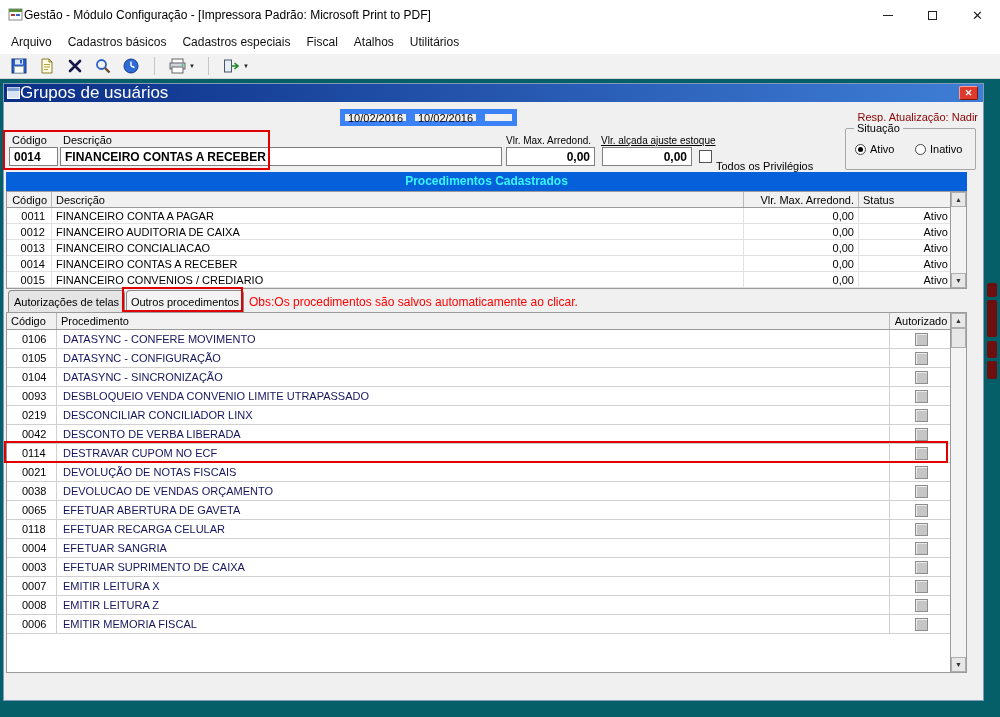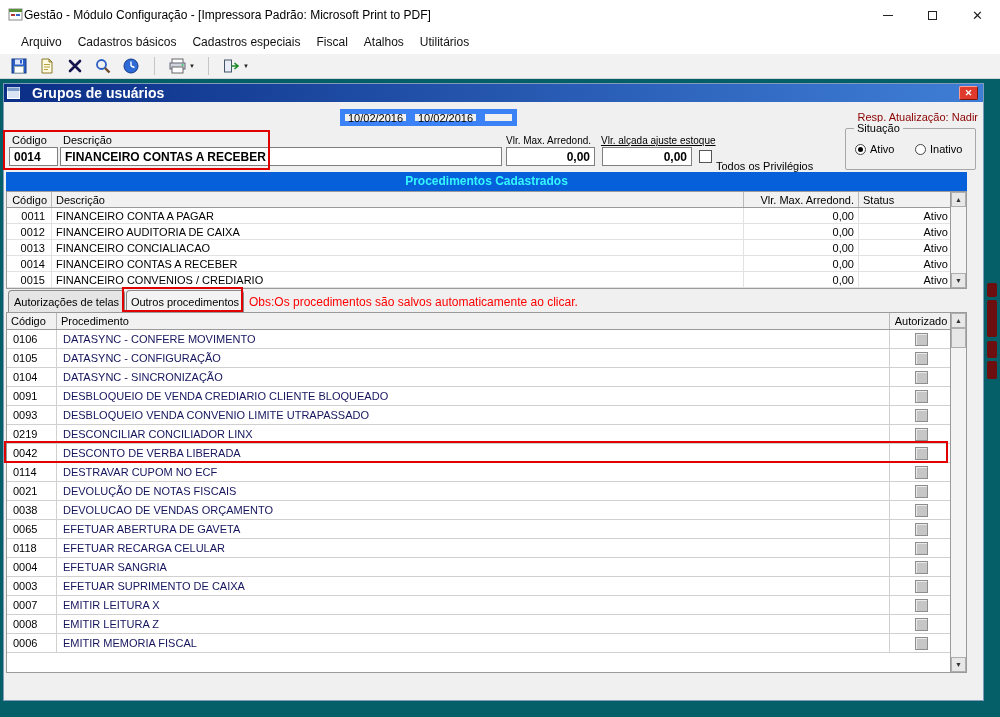--- a/index.html
+++ b/index.html
@@ -10,39 +10,39 @@
   .titlebar{position:absolute;left:0;top:0;width:100%;height:30px;background:#fff;display:flex;align-items:center}
   .app-icon{margin-left:8px;display:flex}
   .title-text{font-size:12px;color:#000;white-space:nowrap}
   .win-controls{position:absolute;right:0;top:0;height:30px;display:flex}
   .win-btn{width:45px;height:30px;display:flex;align-items:center;justify-content:center;color:#222}
   .min-glyph{width:10px;height:1px;background:#222}
   .max-glyph{width:9px;height:9px;border:1px solid #222}
   .close-glyph{font-size:13px;line-height:1}
 
   
-  .menubar{position:absolute;left:0;top:30px;width:100%;height:24px;background:#fff;display:flex;align-items:center;padding-left:13px}
+  .menubar{position:absolute;left:0;top:30px;width:100%;height:24px;background:#fff;display:flex;align-items:center;padding-left:3px}
   .menu-item{padding:4px 8px;font-size:12px;color:#111;white-space:nowrap}
 
   
   .toolbar{position:absolute;left:0;top:54px;width:100%;height:25px;background:#f2f2f2;border-bottom:1px solid #d4d4d4;display:flex;align-items:center;padding-left:6px;gap:2px}
   .tb-btn{height:22px;min-width:26px;display:flex;align-items:center;justify-content:center;padding:0 3px}
   .tb-sep{width:1px;height:18px;background:#c6c6c6;margin:0 8px}
   .caret{font-size:6px;color:#222;margin-left:2px}
 
   
   .mdi{position:absolute;left:0;top:79px;width:1000px;height:638px;background:var(--mdi-background,#045f69)}
   .mark{position:absolute;left:987px;width:10px;background:var(--mark-color,#6e0f0f);border-radius:2px}
 
   
   .childwin{position:absolute;left:3px;top:4px;width:981px;height:618px;background:#f0f0f0;border:1px solid #7f9db9}
   .child-titlebar{position:absolute;left:0;top:0;width:100%;height:18px;
      background:linear-gradient(90deg,var(--dialog-titlebar-start,#0b2e86),var(--dialog-titlebar-end,#3f7ed6));
      display:flex;align-items:center;padding-left:3px}
-  .child-title{color:#fff;font-size:14px;font-weight:bold;margin-left:12px}
+  .child-title{color:#fff;font-size:17px;font-weight:normal;margin-left:0}
   .child-close{position:absolute;right:5px;top:2px;width:19px;height:14px;background:#df3a2c;
      border:1px solid;border-color:#ff9f93 #7c150b #7c150b #ff9f93;border-radius:2px;color:#fff;
      font-size:9px;font-weight:bold;display:flex;align-items:center;justify-content:center;line-height:1}
   .child-body{position:absolute;left:0;top:18px;right:0;bottom:0;background:#f0f0f0}
 
   
   .datebox{position:absolute;height:17px;border:5px solid #3b82f6;background:#f0f0f0;font-size:11px;display:flex;align-items:center;justify-content:center}
   .resp{position:absolute;right:5px;top:9px;font-size:11px;color:var(--resp-text-color,#8b0000);white-space:nowrap}
   .fld-label{position:absolute;font-size:11px;color:#000;white-space:nowrap}
   .underl{text-decoration:underline}
@@ -65,21 +65,21 @@
   .ghead.h17{height:17px}
   .ghc{font-size:11px;padding:0 4px;border-right:1px solid #b9b9b9;display:flex;align-items:center;overflow:hidden;white-space:nowrap}
   .g1-row{display:flex;height:16px;border-bottom:1px solid #e2e2e2}
   .g1c{font-size:11px;display:flex;align-items:center;border-right:1px solid #e2e2e2;overflow:hidden;white-space:nowrap}
   .g1c.cod{width:45px;justify-content:flex-end;padding-right:6px}
   .g1c.desc{width:692px;padding-left:4px}
   .g1c.vlr{width:115px;justify-content:flex-end;padding-right:4px}
   .g1c.status{width:93px;justify-content:flex-end;padding-right:4px;border-right:none}
   .g2-row{display:flex;height:19px;border-bottom:1px solid #d0d0d0}
   .g2c{font-size:11px;display:flex;align-items:center;border-right:1px solid #d0d0d0;overflow:hidden;white-space:nowrap}
-  .g2c.cod{width:50px;padding-left:6px}
+  .g2c.cod{width:50px;padding-left:15px}
   .g2c.proc{width:833px;padding-left:6px;color:#15155e}
   .g2c.aut{width:62px;justify-content:center;border-right:none}
   .g2-check{width:13px;height:13px;background:#c6c6c6;border:1px solid #8d8d8d;box-shadow:inset 1px 1px 0 #eaeaea}
 
   
   .sbar{position:absolute;top:0;right:0;width:16px;bottom:0;background:#f3f3f3;border-left:1px solid #9a9a9a;display:flex;flex-direction:column;align-items:center}
   .sbtn{width:15px;height:15px;background:#e7e7e7;border:1px solid #aeaeae;font-size:7px;color:#333;display:flex;align-items:center;justify-content:center;flex:0 0 auto}
   .sbtn.bottom{margin-top:auto}
   .sthumb{width:15px;height:20px;background:#e7e7e7;border:1px solid #aeaeae;flex:0 0 auto}
 
@@ -306,27 +306,20 @@
                 </div>
               </div>
               <div class="g2-row">
                 <div class="g2c cod">0104</div>
                 <div class="g2c proc">DATASYNC - SINCRONIZAÇÃO</div>
                 <div class="g2c aut">
                   <div class="g2-check"></div>
                 </div>
               </div>
               <div class="g2-row">
-                <div class="g2c cod">0091</div>
-                <div class="g2c proc">DESBLOQUEIO DE VENDA CREDIARIO CLIENTE BLOQUEADO</div>
-                <div class="g2c aut">
-                  <div class="g2-check"></div>
-                </div>
-              </div>
-              <div class="g2-row">
                 <div class="g2c cod">0093</div>
                 <div class="g2c proc">DESBLOQUEIO VENDA CONVENIO LIMITE UTRAPASSADO</div>
                 <div class="g2c aut">
                   <div class="g2-check"></div>
                 </div>
               </div>
               <div class="g2-row">
                 <div class="g2c cod">0219</div>
                 <div class="g2c proc">DESCONCILIAR CONCILIADOR LINX</div>
                 <div class="g2c aut">

